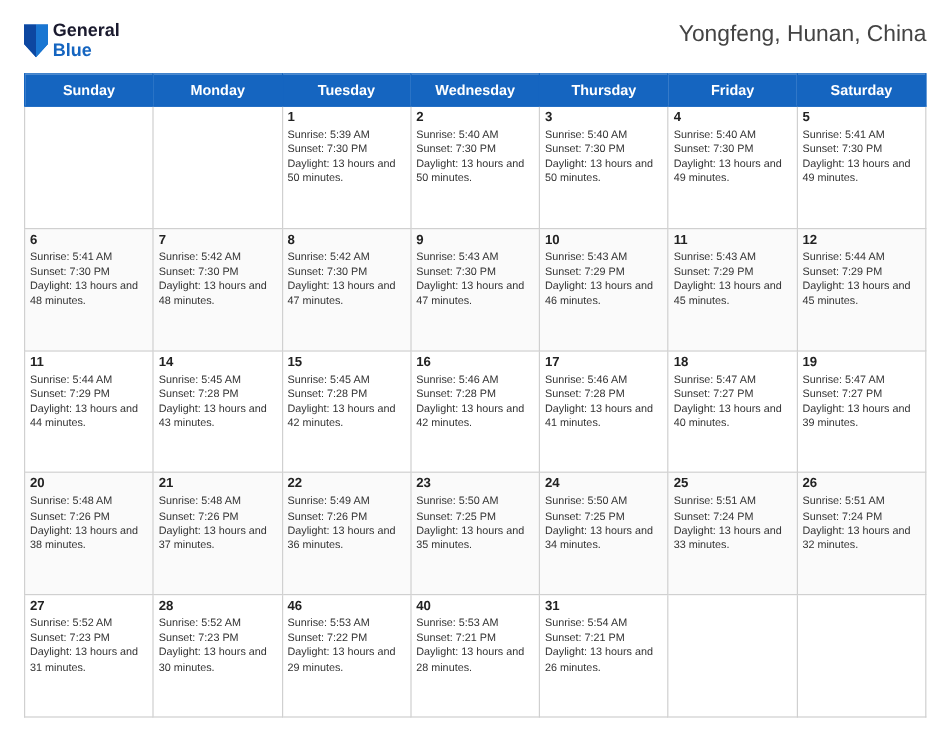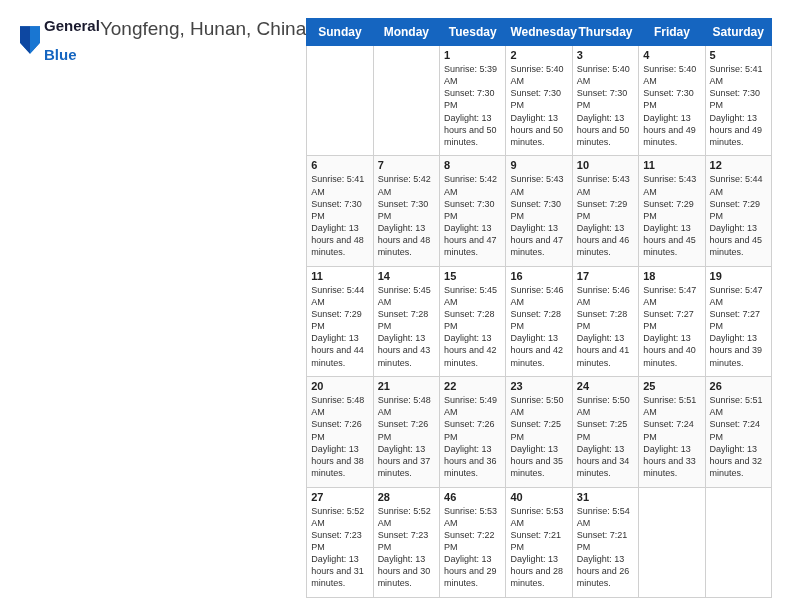--- a/index.html
+++ b/index.html
@@ -8,21 +8,21 @@
       background: #fff;
       width: 792px;
       height: 612px;
       overflow: hidden;
     }
     .page {
       width: 792px;
       height: 612px;
       padding: 18px 20px 14px 20px;
       display: flex;
-      flex-direction: row;
+      flex-direction: column;
     }
     .header {
       display: flex;
       justify-content: space-between;
       align-items: flex-start;
       margin-bottom: 10px;
     }
     .logo {
       display: flex;
       align-items: center;
@@ -35,21 +35,20 @@
     }
     .logo-general {
       font-size: 15px;
       font-weight: bold;
       color: #1a1a2e;
     }
     .logo-blue {
       font-size: 15px;
       font-weight: bold;
       color: #1565c0;
-      margin-top: 12px;
     }
     .logo-icon {
       width: 20px;
       height: 28px;
       margin-bottom: 2px;
     }
     .title-block {
       text-align: right;
     }
     .title-month {

